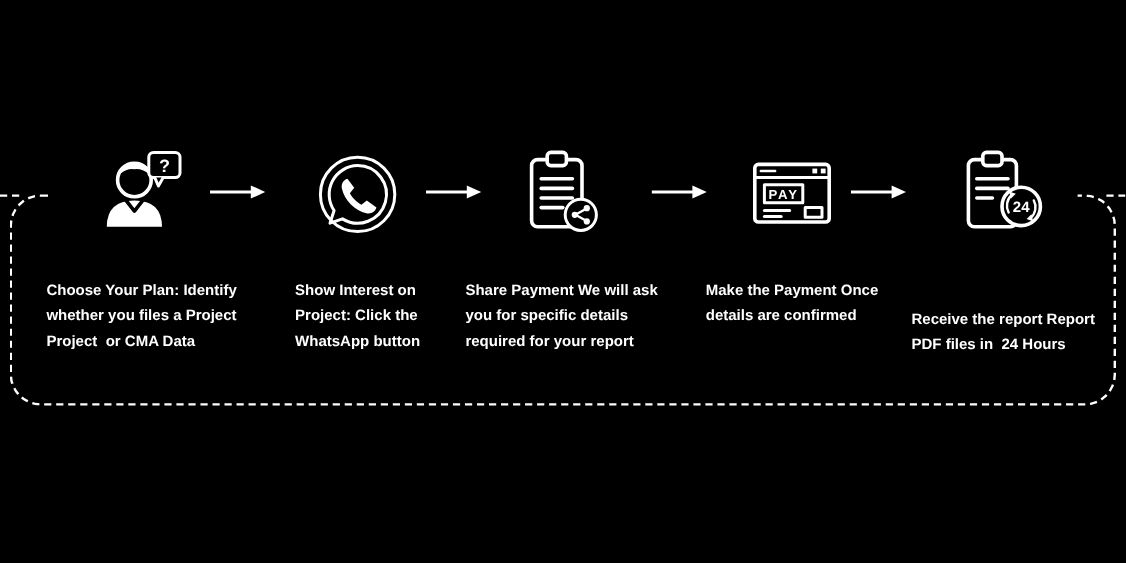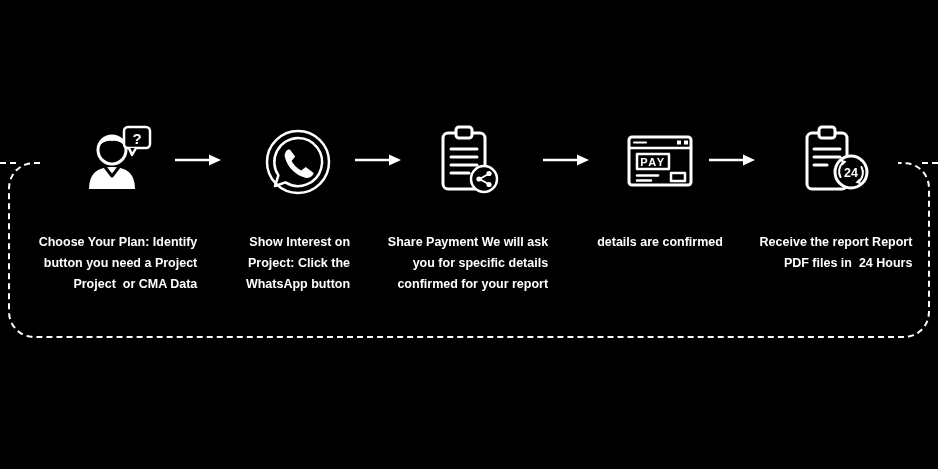--- a/index.html
+++ b/index.html
@@ -45,33 +45,33 @@
     align-items: center;
   }
   .step .icon-box {
     height: 88px;
     display: flex;
     align-items: center;
     justify-content: center;
   }
   .caption {
     margin-top: 26px;
-    text-align: right;
+    text-align: left;
     color: #fff;
     font-weight: bold;
     font-size: 12.5px;
     line-height: 21px;
   }
   .caption div { white-space: pre; }
 
   .step-1 { left: 18px; }
   .step-2 { left: 198px; }
   .step-3 { left: 368px; }
   .step-4 { left: 560px; }
-  .step-5 { left: 736px; }
+  .step-5 { left: 736px; gap: 24px; }
 
   .arrow { position: absolute; top: 153px; }
   .arrow-1 { left: 175px; }
   .arrow-2 { left: 355px; }
   .arrow-3 { left: 543px; }
   .arrow-4 { left: 709px; }
 
   svg { display: block; }
   svg text { font-family: "Liberation Sans", sans-serif; }
 </style>
@@ -94,21 +94,21 @@
           <path d="M13 69 Q13 47 36 47 Q59 47 59 69 Z" fill="#fff" stroke="none"></path>
           <path d="M29 47 L36 56 L43 47" stroke="#000"></path>
           <rect x="48" y="7" width="26" height="21" rx="4" fill="#000" stroke-width="2.5"></rect>
           <path d="M53 28 L56 35 L60 28" fill="#000" stroke-width="2.5"></path>
           <text x="61" y="23.5" font-size="15" font-weight="bold" fill="#fff" stroke="none" text-anchor="middle">?</text>
         </g>
       </svg>
     </div>
     <div class="caption">
       <div>Choose Your Plan: Identify</div>
-      <div>button you need a Project</div>
+      <div>whether you files a Project</div>
       <div>Project  or CMA Data</div>
     </div>
   </div>
 
   <div class="arrow arrow-1">
     <svg width="46" height="14" viewBox="0 0 46 14">
       <line x1="0" y1="7" x2="35" y2="7" stroke="#fff" stroke-width="2.5"></line>
       <polygon points="34,1.5 46,7 34,12.5" fill="#fff"></polygon>
     </svg>
   </div>
@@ -152,21 +152,21 @@
           <line x1="53.5" y1="59" x2="62.5" y2="64" stroke-width="2"></line>
           <circle cx="53" cy="59" r="2.6" fill="#fff" stroke="none"></circle>
           <circle cx="63" cy="53.5" r="2.6" fill="#fff" stroke="none"></circle>
           <circle cx="63" cy="64.5" r="2.6" fill="#fff" stroke="none"></circle>
         </g>
       </svg>
     </div>
     <div class="caption">
       <div>Share Payment We will ask</div>
       <div>you for specific details</div>
-      <div>confirmed for your report</div>
+      <div>required for your report</div>
     </div>
   </div>
 
   <div class="arrow arrow-3">
     <svg width="46" height="14" viewBox="0 0 46 14">
       <line x1="0" y1="7" x2="35" y2="7" stroke="#fff" stroke-width="2.5"></line>
       <polygon points="34,1.5 46,7 34,12.5" fill="#fff"></polygon>
     </svg>
   </div>
 
@@ -181,20 +181,21 @@
           <rect x="66" y="20.5" width="4" height="4" fill="#fff" stroke="none"></rect>
           <rect x="19" y="34" width="32" height="15" stroke-width="2.5"></rect>
           <text x="35" y="45.5" font-size="11" font-weight="bold" letter-spacing="1.5" fill="#fff" stroke="none" text-anchor="middle">PAY</text>
           <line x1="19" y1="55.5" x2="40" y2="55.5" stroke-width="2.5"></line>
           <line x1="19" y1="60.5" x2="33" y2="60.5" stroke-width="2.5"></line>
           <rect x="53" y="53" width="14" height="8" stroke-width="2.5"></rect>
         </g>
       </svg>
     </div>
     <div class="caption">
+      <div>Make the Payment Once</div>
       <div>details are confirmed</div>
     </div>
   </div>
 
   <div class="arrow arrow-4">
     <svg width="46" height="14" viewBox="0 0 46 14">
       <line x1="0" y1="7" x2="35" y2="7" stroke="#fff" stroke-width="2.5"></line>
       <polygon points="34,1.5 46,7 34,12.5" fill="#fff"></polygon>
     </svg>
   </div>

